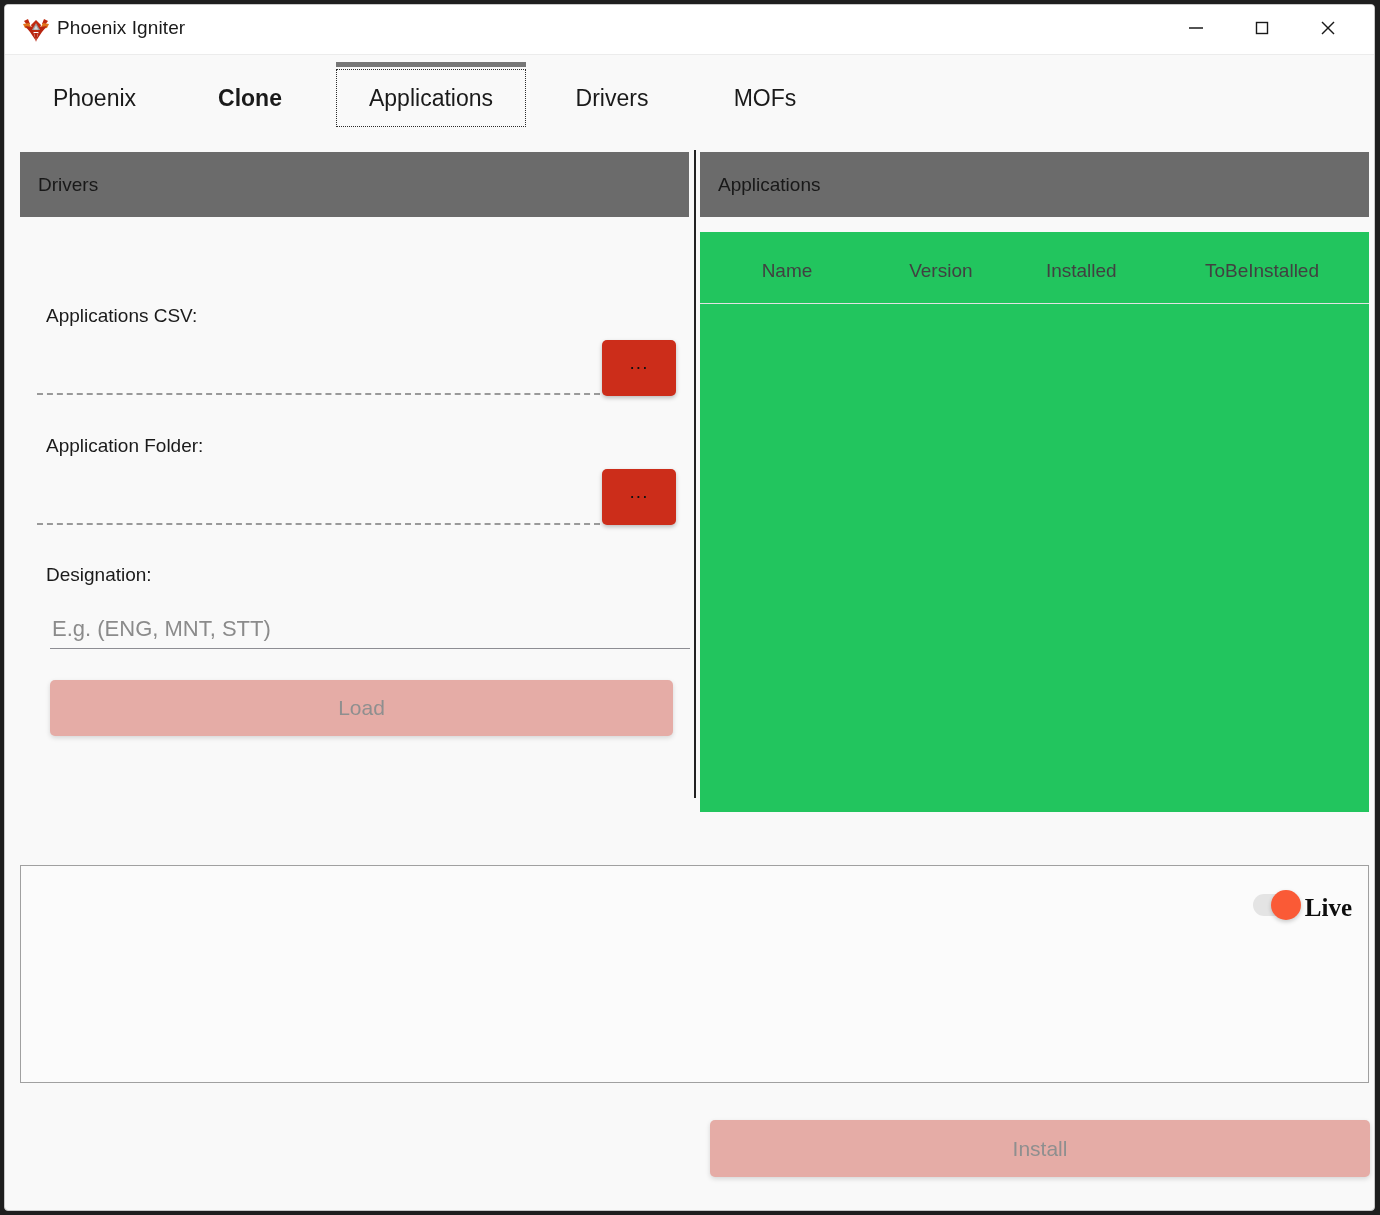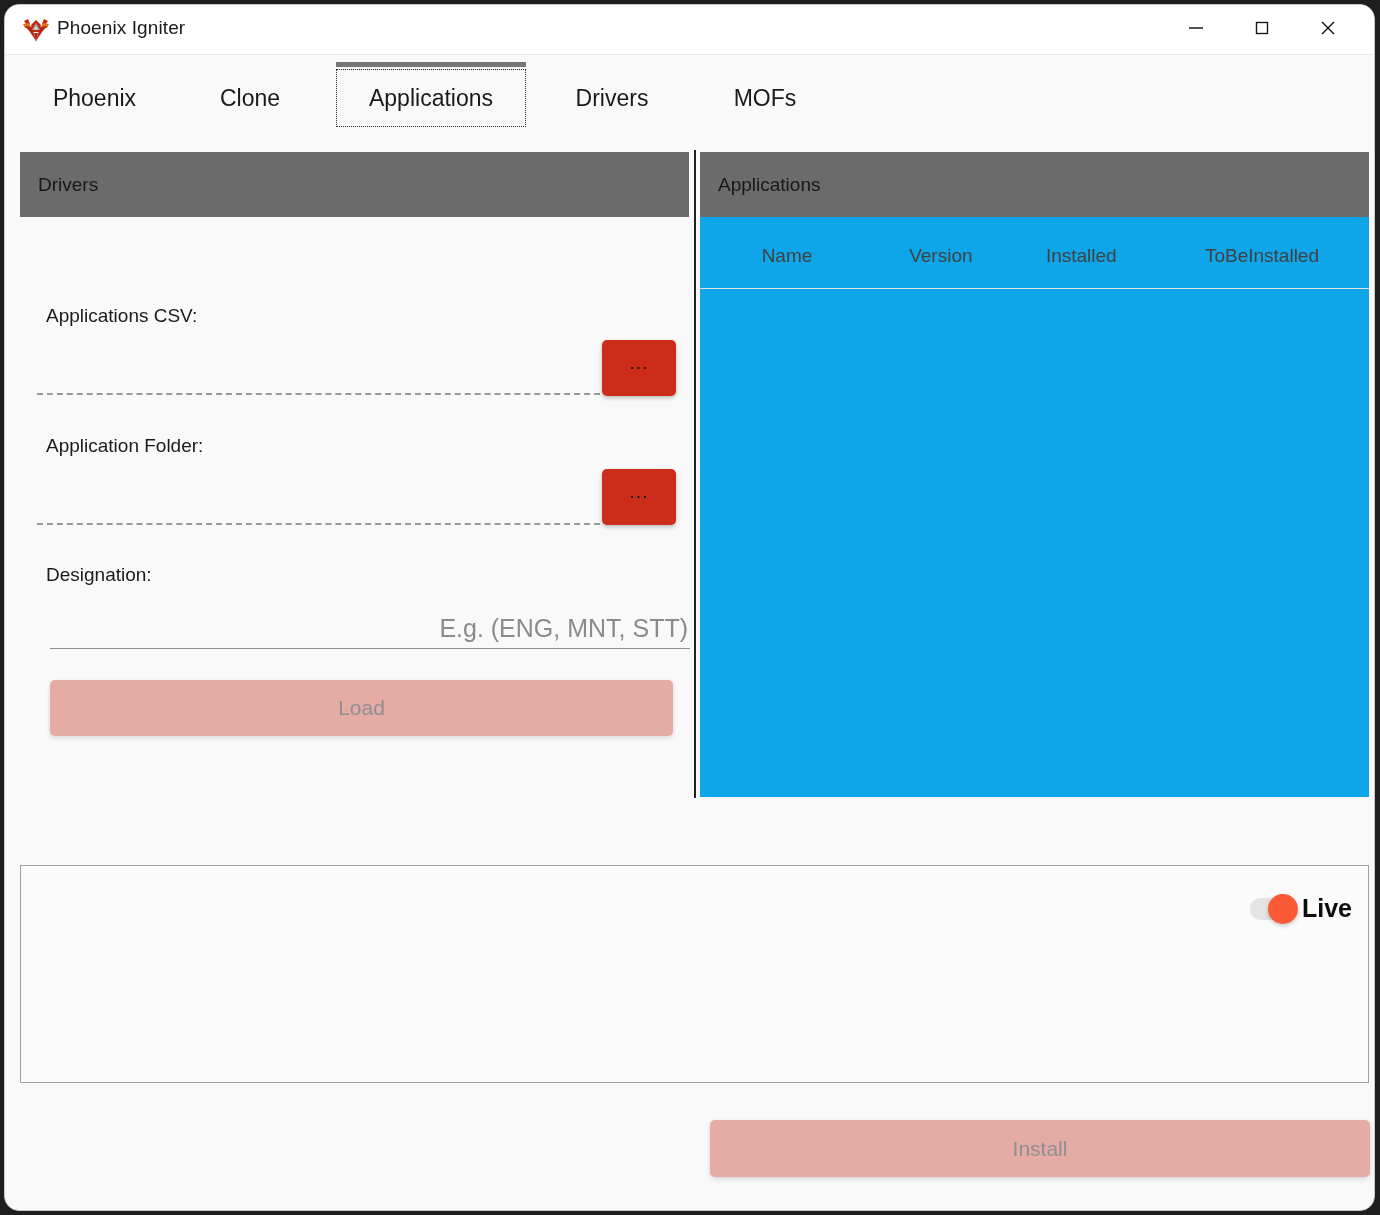--- a/index.html
+++ b/index.html
@@ -15,21 +15,21 @@
   }
 
   #app-window {
     position: absolute;
     left: 4px;
     top: 4px;
     width: 1371px;
     height: 1207px;
     background: #f9f9f9;
     border: 1px solid #c8c8c8;
-    border-radius: 15px;
+    border-radius: 4px;
     box-sizing: border-box;
     overflow: hidden;
   }
 
   
   #titlebar {
     position: absolute;
     left: 0; top: 0;
     width: 100%;
     height: 50px;
@@ -176,26 +176,25 @@
   #designation-input {
     position: absolute;
     left: 30px;
     top: 548px;
     width: 640px;
     height: 36px;
     background: transparent;
     border: none;
     border-bottom: 1px solid #8d8d93;
     font-family: "Liberation Sans", sans-serif;
-    font-size: 25px;
+    font-size: 22px;
     color: #1a1a1a;
     padding: 0 2px 4px 2px;
     outline: none;
     box-sizing: border-box;
-    text-align: right;
   }
   #designation-input::placeholder { color: #8b8b8b; opacity: 1; }
 
   .action-btn {
     position: absolute;
     background: #e5aca6;
     border: none;
     border-radius: 5px;
     color: #8f8f8f;
     font-size: 21px;
@@ -226,24 +225,24 @@
     height: 645px;
   }
   #applications-header {
     left: 0; top: 0;
     width: 669px;
     height: 65px;
   }
   #applications-body {
     position: absolute;
     left: 0;
-    top: 65px;
+    top: 80px;
     width: 669px;
     height: 580px;
-    background: #0ea5e9;
+    background: #22c55e;
   }
   #apps-table {
     position: absolute;
     left: 0;
     top: 0;
     width: 669px;
     border-collapse: collapse;
   }
   #apps-table th {
     font-size: 19px;
@@ -285,22 +284,23 @@
     right: 220px;
     font-size: 16px;
     color: #1a1a1a;
     white-space: pre-wrap;
   }
   #live-toggle-group {
     position: absolute;
     right: 16px;
     top: 28px;
     display: flex;
-    align-items: center;
+    align-items: flex-start;
     gap: 8px;
+    font-family: Liberation Serif, serif;
   }
   #live-switch {
     position: relative;
     width: 44px;
     height: 22px;
     background: #e4e4e4;
     border-radius: 11px;
     cursor: default;
   }
   #live-knob {
@@ -362,21 +362,21 @@
     <button class="win-btn" id="btn-close">
       <svg width="22" height="22" viewBox="0 0 22 22">
           <line x1="5" y1="5" x2="17" y2="17" stroke="#1a1a1a" stroke-width="1.4"></line>
           <line x1="17" y1="5" x2="5" y2="17" stroke="#1a1a1a" stroke-width="1.4"></line>
         </svg>
     </button>
   </div>
 
   <div id="tabstrip">
     <button class="tab" style="left:32px;width:115px;">Phoenix</button>
-    <button class="tab" style="left:196px;width:98px;">Clone</button>
+    <button class="tab" style="left:196px;width:98px;font-weight:bold;">Clone</button>
     <button class="tab selected" style="left:331px;width:190px;">Applications</button>
     <button class="tab" style="left:552px;width:110px;">Drivers</button>
     <button class="tab" style="left:712px;width:96px;">MOFs</button>
   </div>
 
   <div id="settings-panel">
     <div class="panel-header" id="settings-header">Drivers</div>
     <div id="settings-body">
 
       <div class="field-label" style="left:26px;top:88px;">Applications CSV:</div>

